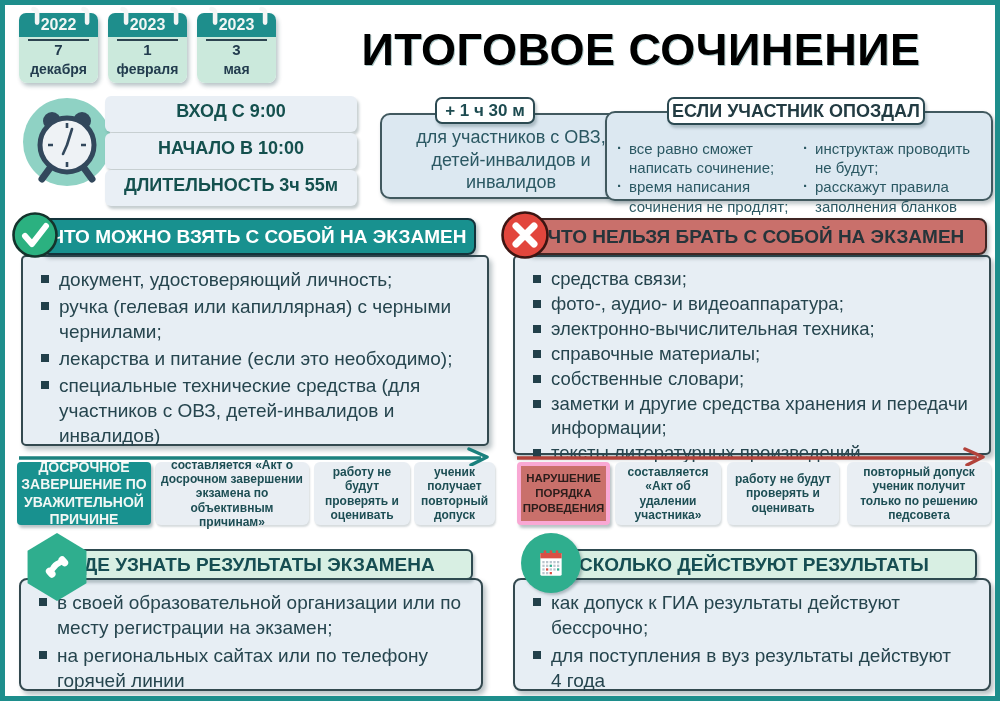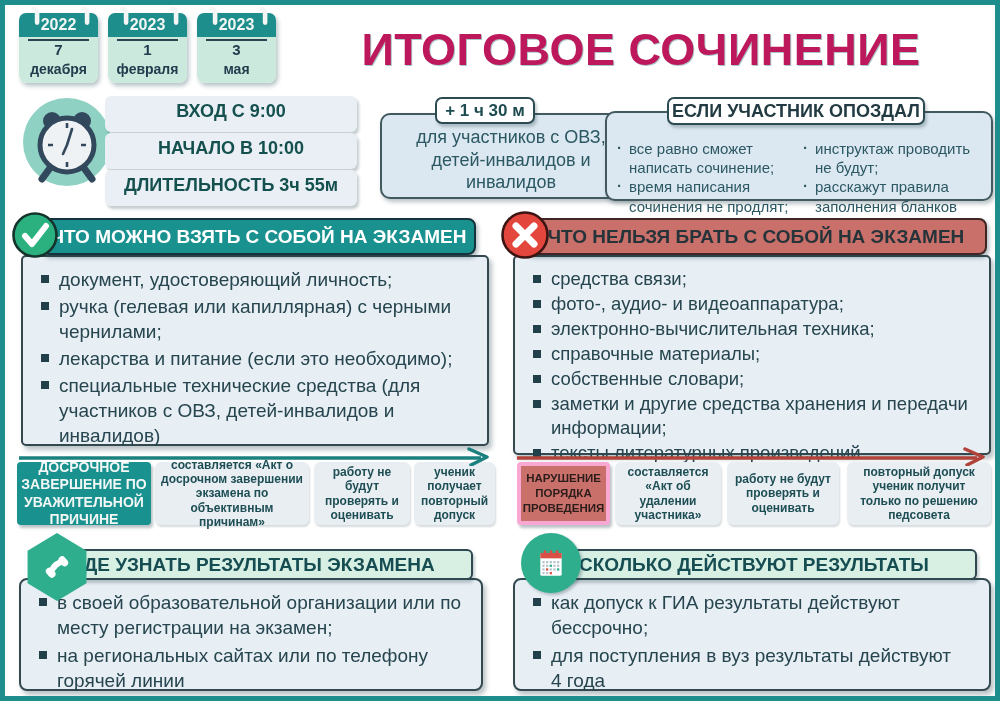--- a/index.html
+++ b/index.html
@@ -17,21 +17,21 @@
   .cal-body { height:46px; background:#cbe9dc; border-radius:0 0 8px 8px;
               text-align:center; color:#223c4e; position:relative; padding-top:3px; }
   .cal-body::before { content:""; position:absolute; left:12%; top:2px; width:76%; height:2px; background:#2c4450; }
   .cal-day { font-weight:bold; font-size:15px; line-height:20px; }
   .cal-month { font-weight:bold; font-size:14px; line-height:18px; }
   .pin { position:absolute; top:-7px; width:13px; height:23px; z-index:2; }
   .pin.l { left:8px; } .pin.r { right:8px; }
   
   .title { position:absolute; left:285px; top:16px; width:702px; height:58px;
            display:flex; align-items:center; justify-content:center;
-           font-size:45px; font-weight:800; color:#be185d; letter-spacing:.5px;
+           font-size:45px; font-weight:800; color:#000000; letter-spacing:.5px;
            text-shadow:1px 1px 0 rgba(14,94,96,.35); white-space:nowrap; }
   
   .clock-wrap { position:absolute; left:18px; top:93px; width:88px; height:88px; }
   .pill { position:absolute; left:100px; width:252px; height:36px; background:#e9eff5;
           border-radius:6px; box-shadow:2px 3px 3px rgba(25,55,65,.25);
           color:#14504e; font-weight:bold; font-size:18px; text-align:center; line-height:31px; }
   
   .badge { position:absolute; background:#ffffff; border:2px solid #2c4a52; border-radius:7px;
            font-weight:bold; color:#1d4b50; display:flex; align-items:center; justify-content:center;
            box-shadow:2px 3px 3px rgba(25,55,65,.25); z-index:3; }

